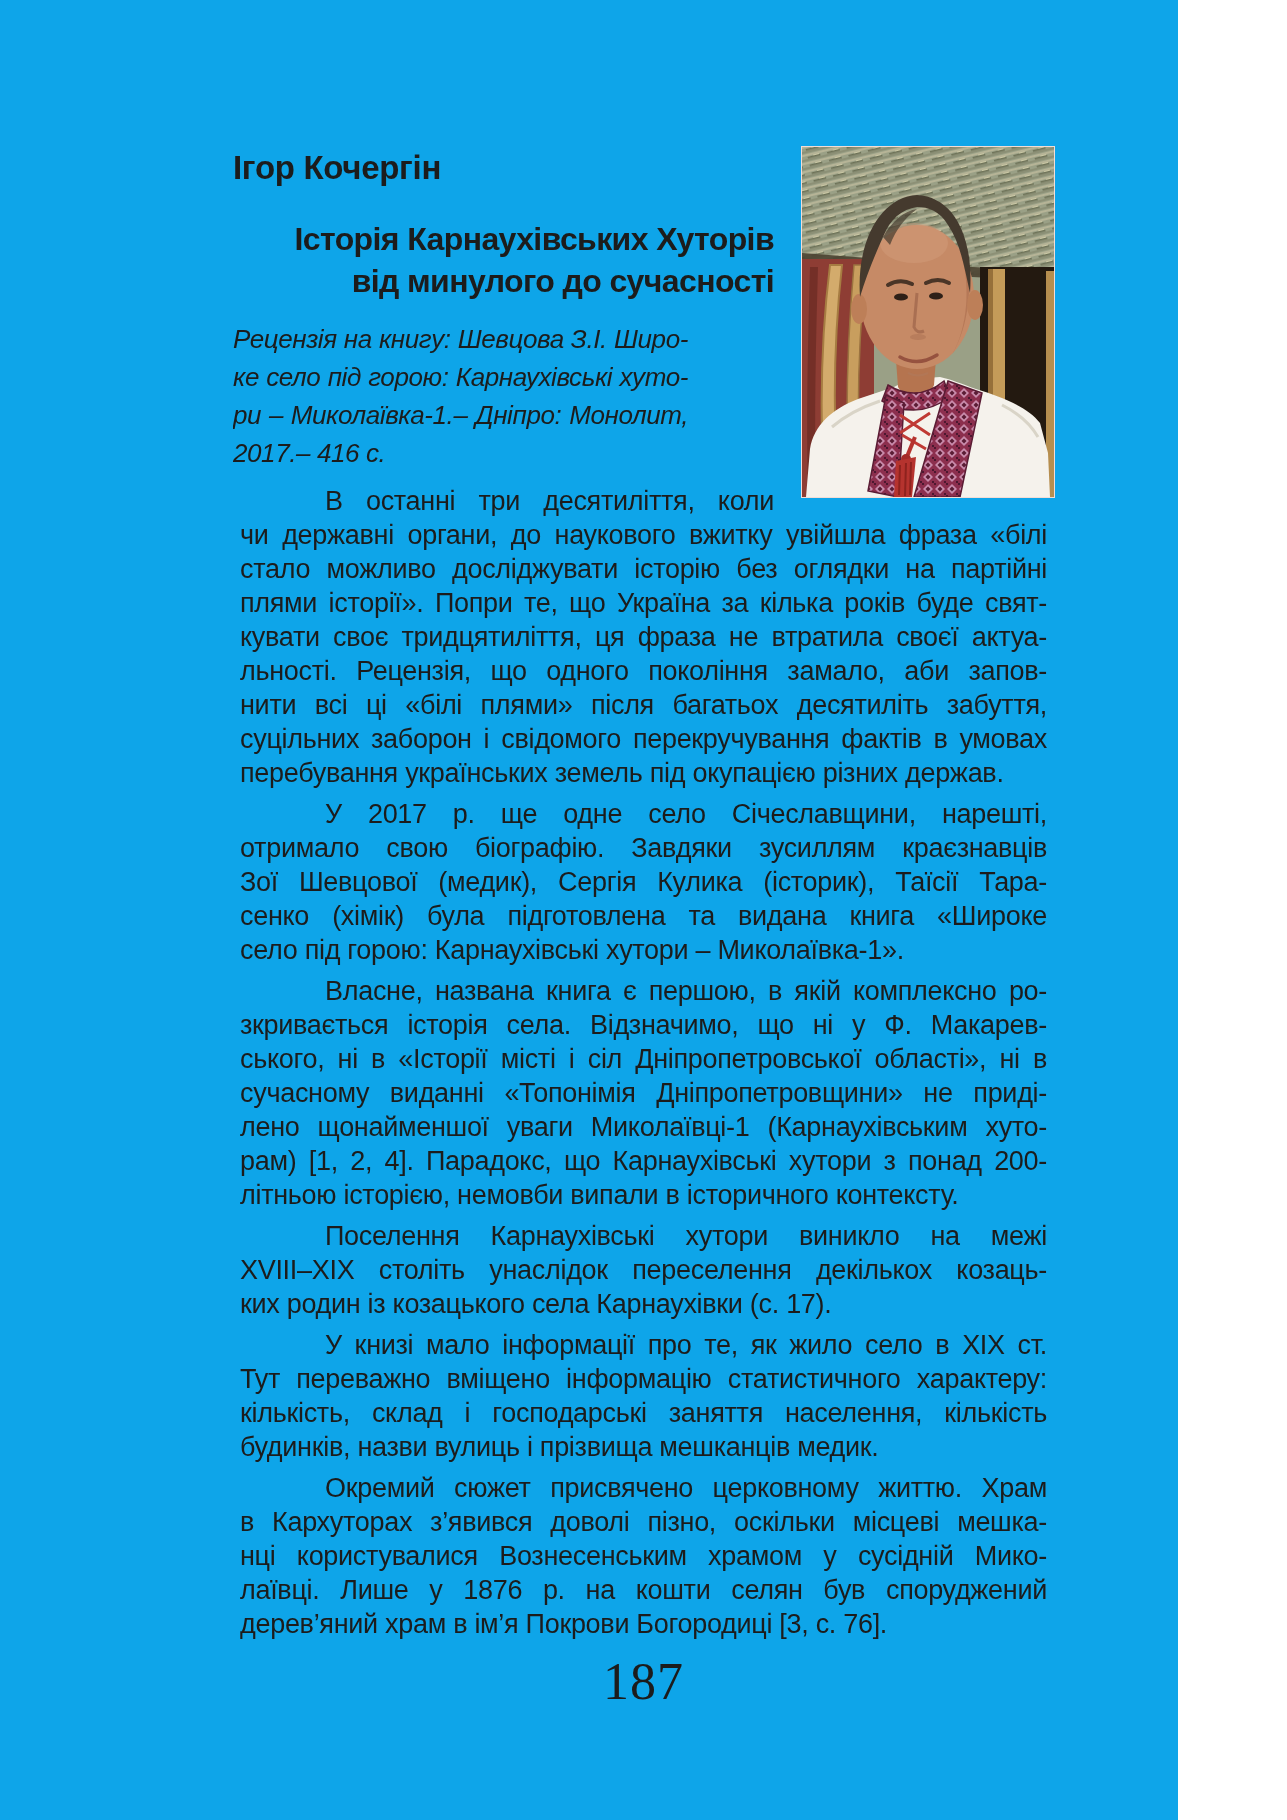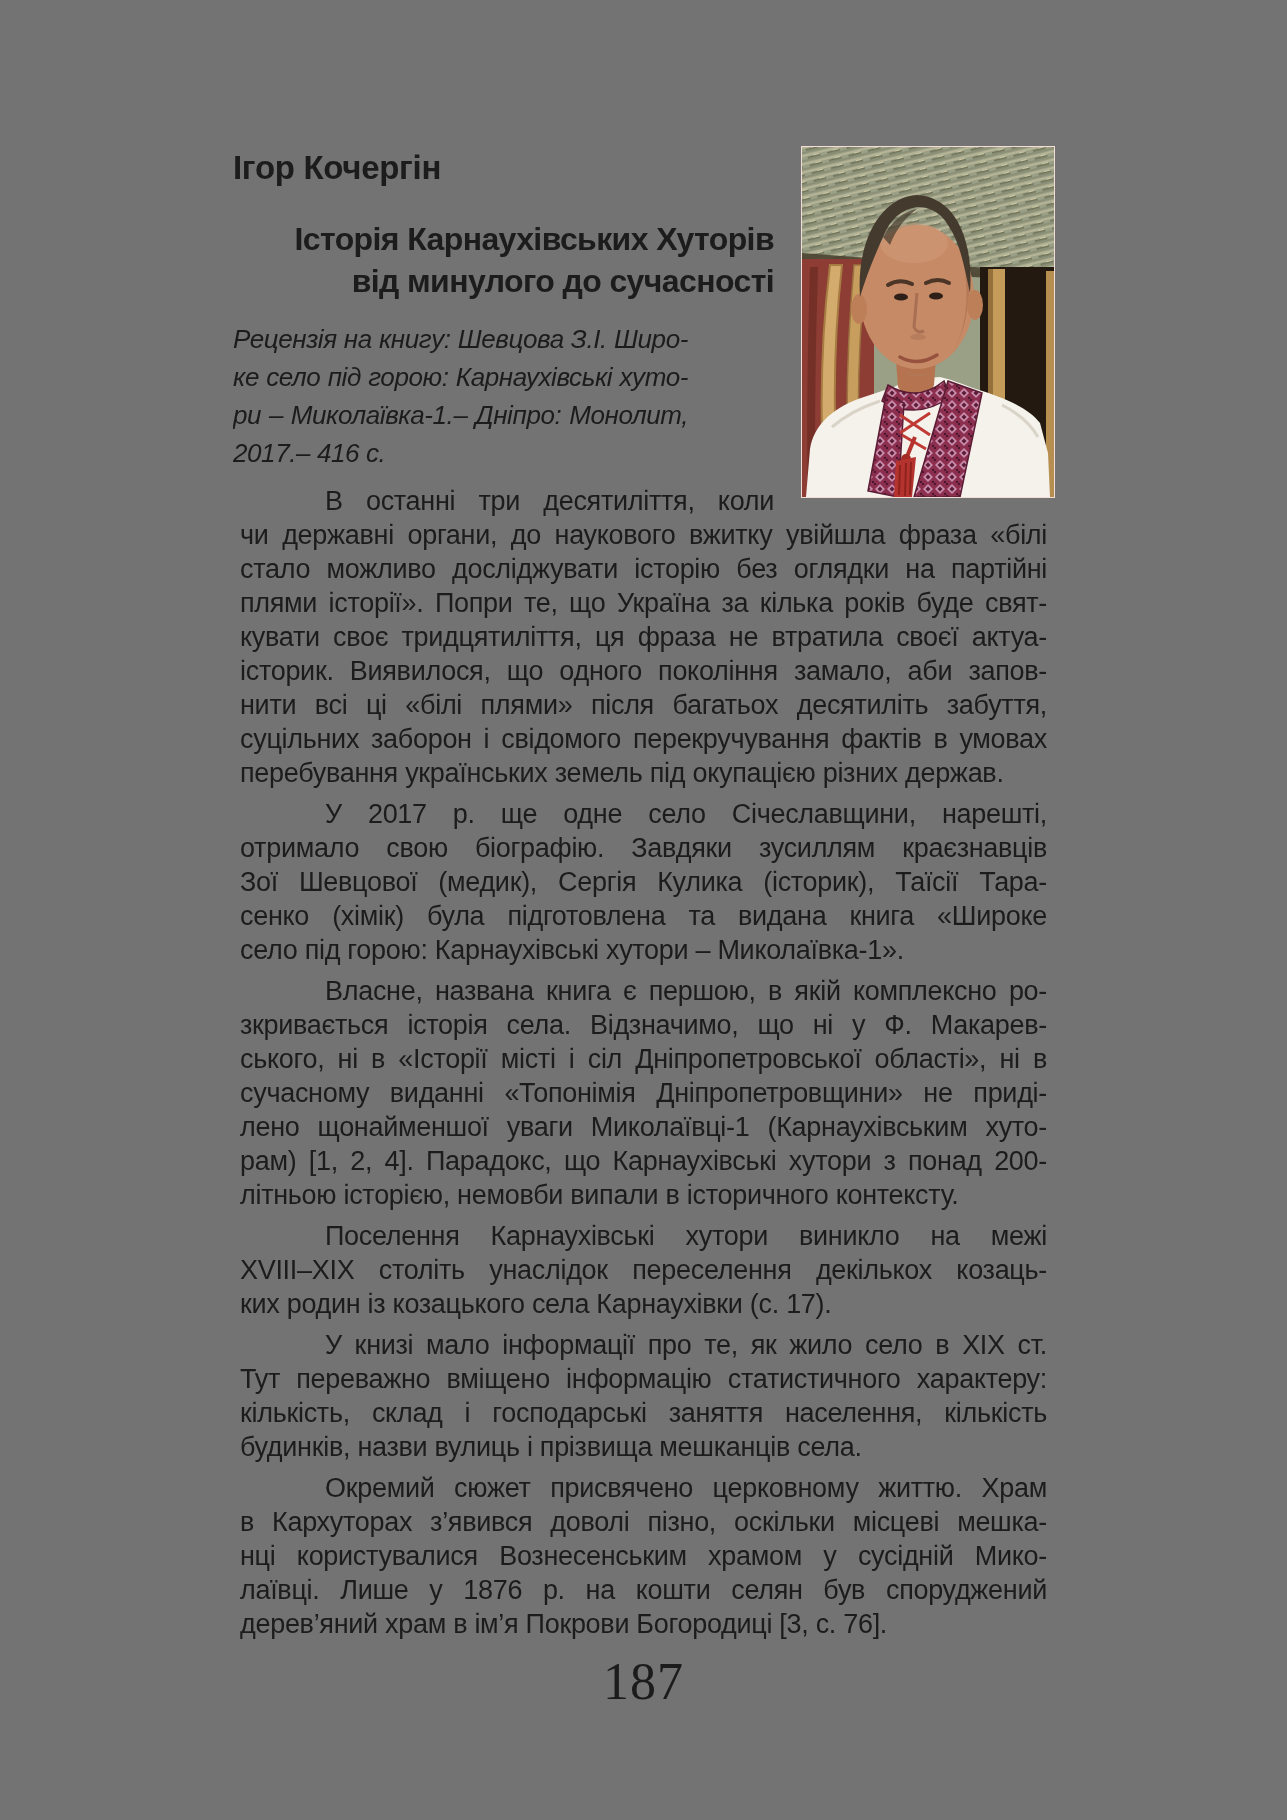--- a/index.html
+++ b/index.html
@@ -1,24 +1,25 @@
 <!DOCTYPE html>
 <html lang="uk"><head>
 <meta charset="utf-8">
 <style>
   html, body { margin: 0; padding: 0; }
   body { background: #ffffff; }
   .page {
     position: relative;
-    width: 1287px;
+    width: 1148px;
     height: 1820px;
-    background: #737373;
+    background: #0ea5e9;
     overflow: hidden;
     font-family: "Liberation Sans", sans-serif;
     color: #1c1c1c;
+    padding-left: 30px;
   }
   .content {
     position: absolute;
     left: 233px;
     top: 147px;
     width: 821px;
   }
   .photo {
     float: right;
     width: 252px;
@@ -165,21 +166,21 @@
         <div class="jl jl-last">2017.– 416 с.</div>
       </div>
 
     <div class="bodytext">
         <div class="para">
           <div class="jl jl-first">В останні три десятиліття, коли</div>
           <div class="jl">чи державні органи, до наукового вжитку увійшла фраза «білі</div>
           <div class="jl">стало можливо досліджувати історію без оглядки на партійні</div>
           <div class="jl">плями історії». Попри те, що Україна за кілька років буде свят-</div>
           <div class="jl">кувати своє тридцятиліття, ця фраза не втратила своєї актуа-</div>
-          <div class="jl">історик. Виявилося, що одного покоління замало, аби запов-</div>
+          <div class="jl">льності. Рецензія, що одного покоління замало, аби запов-</div>
           <div class="jl">нити всі ці «білі плями» після багатьох десятиліть забуття,</div>
           <div class="jl">суцільних заборон і свідомого перекручування фактів в умовах</div>
           <div class="jl jl-last">перебування українських земель під окупацією різних держав.</div>
         </div>
         <div class="para">
           <div class="jl jl-first">У 2017 р. ще одне село Січеславщини, нарешті,</div>
           <div class="jl">отримало свою біографію. Завдяки зусиллям краєзнавців</div>
           <div class="jl">Зої Шевцової (медик), Сергія Кулика (історик), Таїсії Тара-</div>
           <div class="jl">сенко (хімік) була підготовлена та видана книга «Широке</div>
           <div class="jl jl-last">село під горою: Карнаухівські хутори – Миколаївка-1».</div>
@@ -195,21 +196,21 @@
         </div>
         <div class="para">
           <div class="jl jl-first">Поселення Карнаухівські хутори виникло на межі</div>
           <div class="jl">XVIII–XIX століть унаслідок переселення декількох козаць-</div>
           <div class="jl jl-last">ких родин із козацького села Карнаухівки (с. 17).</div>
         </div>
         <div class="para">
           <div class="jl jl-first">У книзі мало інформації про те, як жило село в XIX ст.</div>
           <div class="jl">Тут переважно вміщено інформацію статистичного характеру:</div>
           <div class="jl">кількість, склад і господарські заняття населення, кількість</div>
-          <div class="jl jl-last">будинків, назви вулиць і прізвища мешканців села.</div>
+          <div class="jl jl-last">будинків, назви вулиць і прізвища мешканців медик.</div>
         </div>
         <div class="para">
           <div class="jl jl-first">Окремий сюжет присвячено церковному життю. Храм</div>
           <div class="jl">в Кархуторах з’явився доволі пізно, оскільки місцеві мешка-</div>
           <div class="jl">нці користувалися Вознесенським храмом у сусідній Мико-</div>
           <div class="jl">лаївці. Лише у 1876 р. на кошти селян був споруджений</div>
           <div class="jl jl-last">дерев’яний храм в ім’я Покрови Богородиці [3, с. 76].</div>
         </div>
       </div>
 

